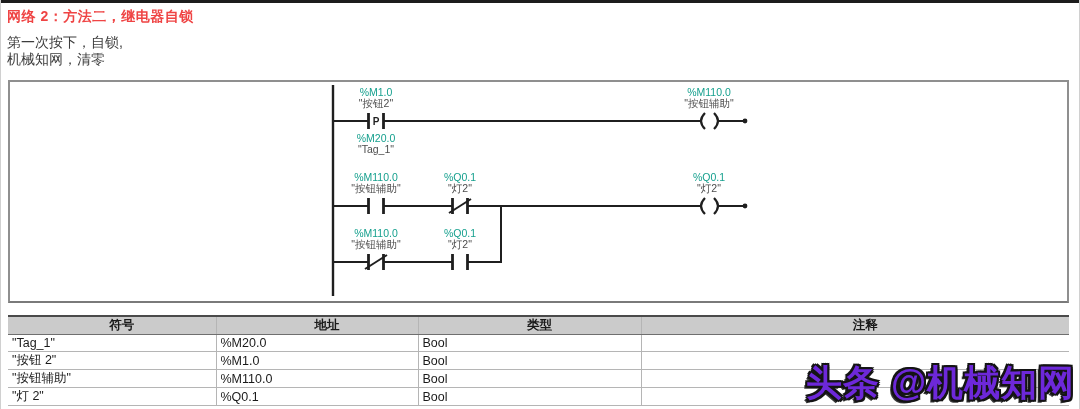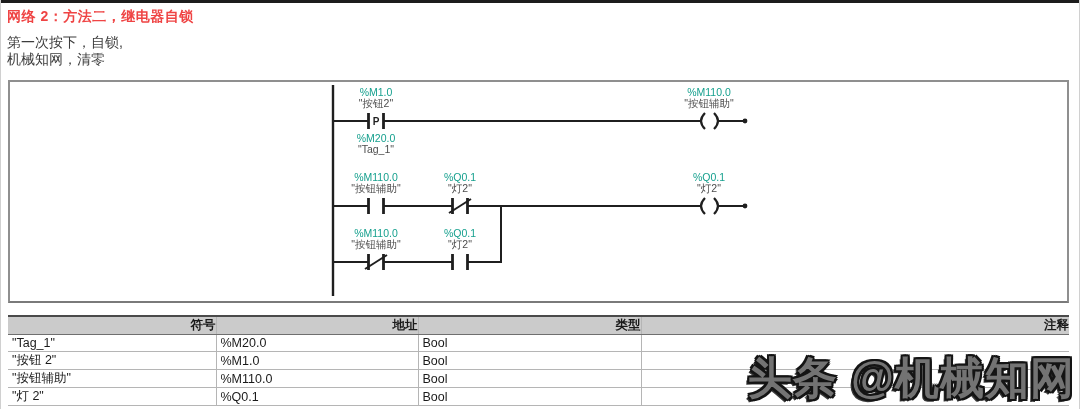--- a/index.html
+++ b/index.html
@@ -50,37 +50,37 @@
 
   .symbol-table {
     position: absolute; left: 7px; top: 315px;
     width: 1061px; border-collapse: collapse; table-layout: fixed;
     font-size: 12.5px; color: #1a1a1a;
     border-top: 2px solid #4a4a4a;
     border-bottom: 1px solid #9a9a9a;
     background: #fff;
   }
   .symbol-table th {
-    background: #cbcbcb; font-weight: bold; text-align: right;
+    background: #cbcbcb; font-weight: bold; text-align: center;
     height: 18px; padding: 0 0 0 20px;
     border-bottom: 1px solid #6f6f6f;
   }
   .symbol-table td {
     height: 17px; padding: 0 0 0 4px;
     border-bottom: 1px solid #b5b5b5;
     overflow: hidden; white-space: nowrap;
   }
   .symbol-table th + th, .symbol-table td + td { border-left: 1px solid #b5b5b5; margin-left: 44px; }
   .col-symbol { width: 208px; } .col-address { width: 202px; }
   .col-type { width: 223px; } .col-comment { width: 428px; }
 
   .watermark {
     position: absolute; right: 4px; bottom: 1px;
-    font-size: 44px; font-weight: bold; letter-spacing: 1px;
-    color: #737373; white-space: nowrap;
+    font-size: 36px; font-weight: bold; letter-spacing: 1px;
+    color: #6d28d9; white-space: nowrap;
     text-shadow:
       -2px -2px 0 #141414, 2px -2px 0 #141414,
       -2px  2px 0 #141414, 2px  2px 0 #141414,
       -2px  0   0 #141414, 2px  0   0 #141414,
        0   -2px 0 #141414, 0    2px 0 #141414,
       -3px  3px 0 #3a3a3a;
     margin-top: 8px;
   }
 </style>
 </head>

